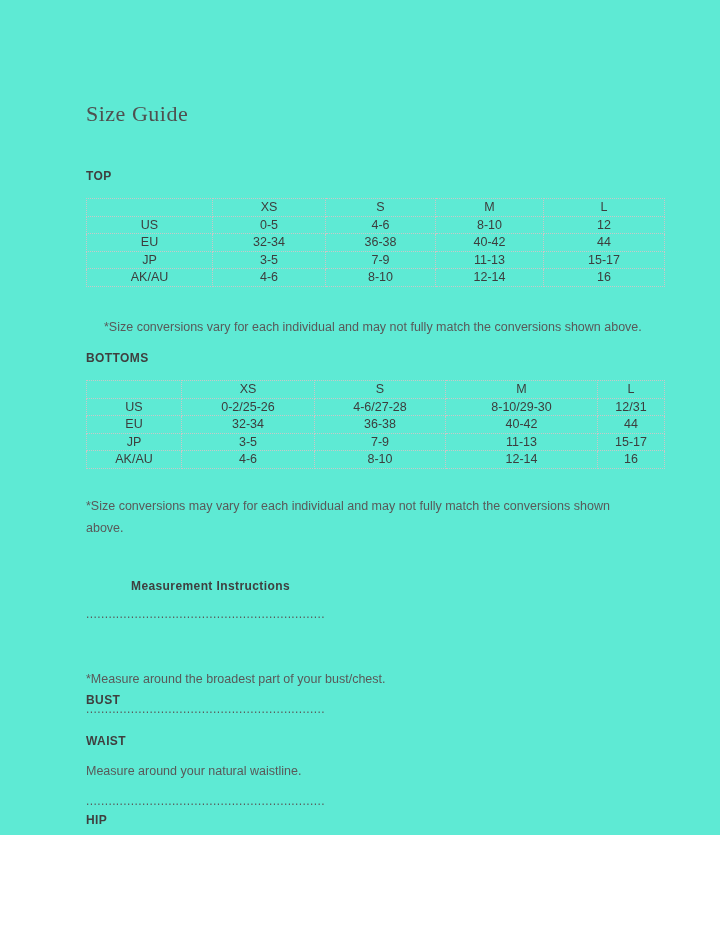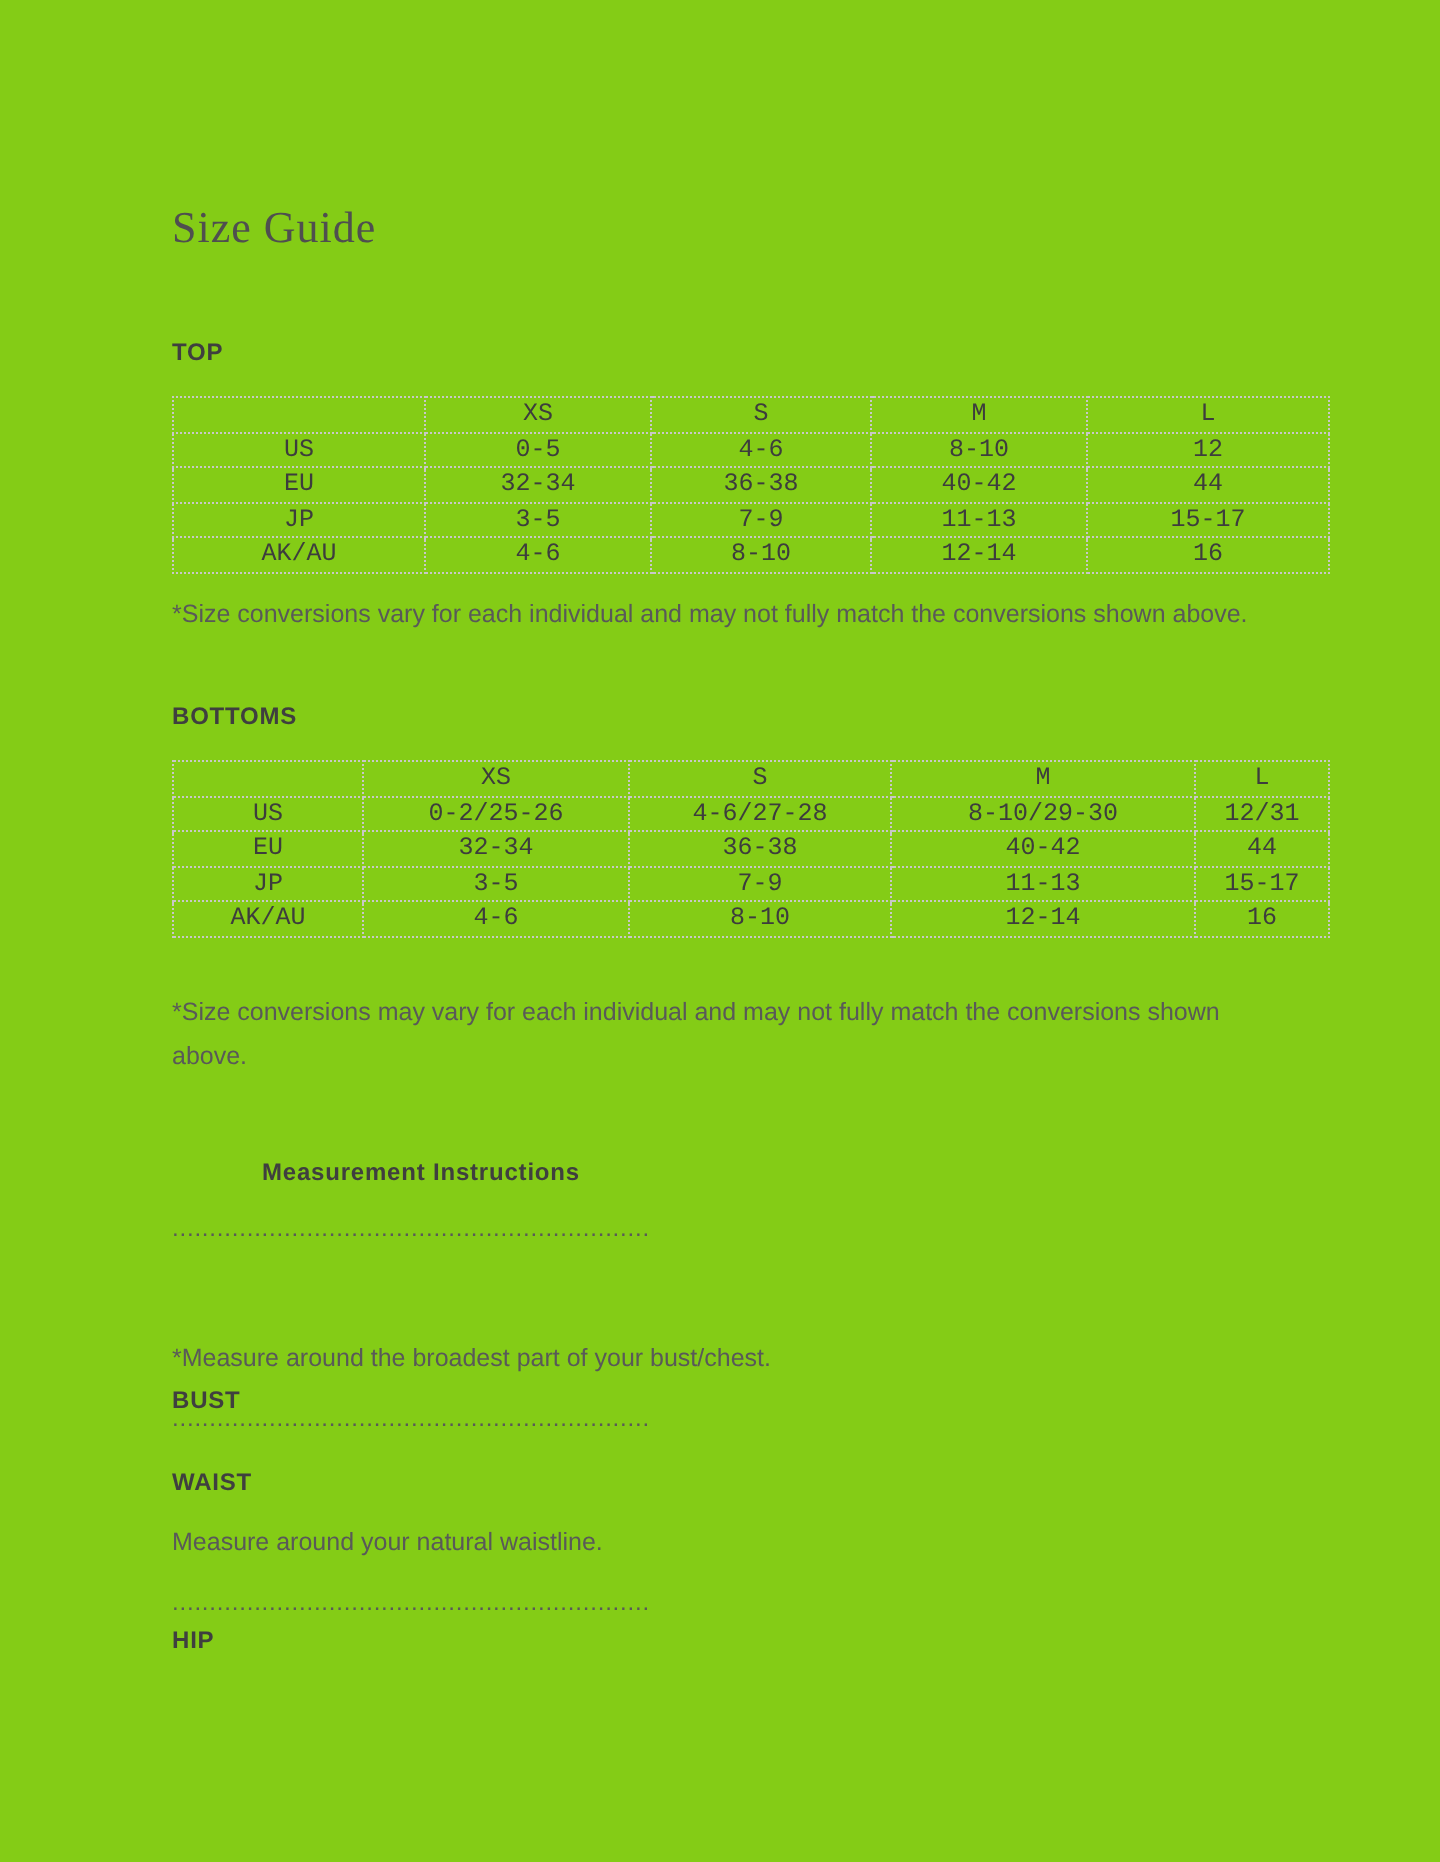--- a/index.html
+++ b/index.html
@@ -1,20 +1,20 @@
 <!DOCTYPE html>
 <html><head>
 <meta charset="utf-8">
 <style>
   html, body { margin: 0; padding: 0; background: #ffffff; }
   .page {
     position: relative;
     width: 720px;
-    height: 931px;
-    background: #84cc16;
+    height: 835px;
+    background: #5eead4;
     font-family: "Liberation Sans", sans-serif;
     overflow: hidden;
   }
   .abs { position: absolute; left: 86px; }
 
   .doc-title {
     top: 101px;
     font-family: "Liberation Serif", serif;
     font-size: 22px;
     font-weight: normal;
@@ -32,21 +32,20 @@
     color: #595959;
   }
   .note-wrap { line-height: 22px; }
 
   table.size-table {
     position: absolute;
     left: 86px;
     border-collapse: collapse;
     table-layout: fixed;
     width: 578px;
-    font-family: Liberation Mono, monospace;
   }
   table.size-table td {
     border: 1px dotted #c8c8c8;
     text-align: center;
     vertical-align: middle;
     font-size: 12.5px;
     color: #3d3d3d;
     height: 16.5px;
     padding: 0;
     line-height: 1;
@@ -112,21 +111,21 @@
     <tr>
       <td>AK/AU</td>
       <td>4-6</td>
       <td>8-10</td>
       <td>12-14</td>
       <td>16</td>
     </tr>
   </tbody>
     </table>
 
-  <div class="abs body-text" style="top:300px;">*Size conversions vary for each individual and may not fully match the conversions shown above.</div>
+  <div class="abs body-text" style="top:320px;margin-left:18px;">*Size conversions vary for each individual and may not fully match the conversions shown above.</div>
 
   <div class="abs section-label" style="top:351px;">BOTTOMS</div>
 
   <table class="size-table" style="top:380px;">
     <colgroup>
       <col style="width:95px">
         <col style="width:133px">
         <col style="width:131px">
         <col style="width:152px">
         <col style="width:67px">

